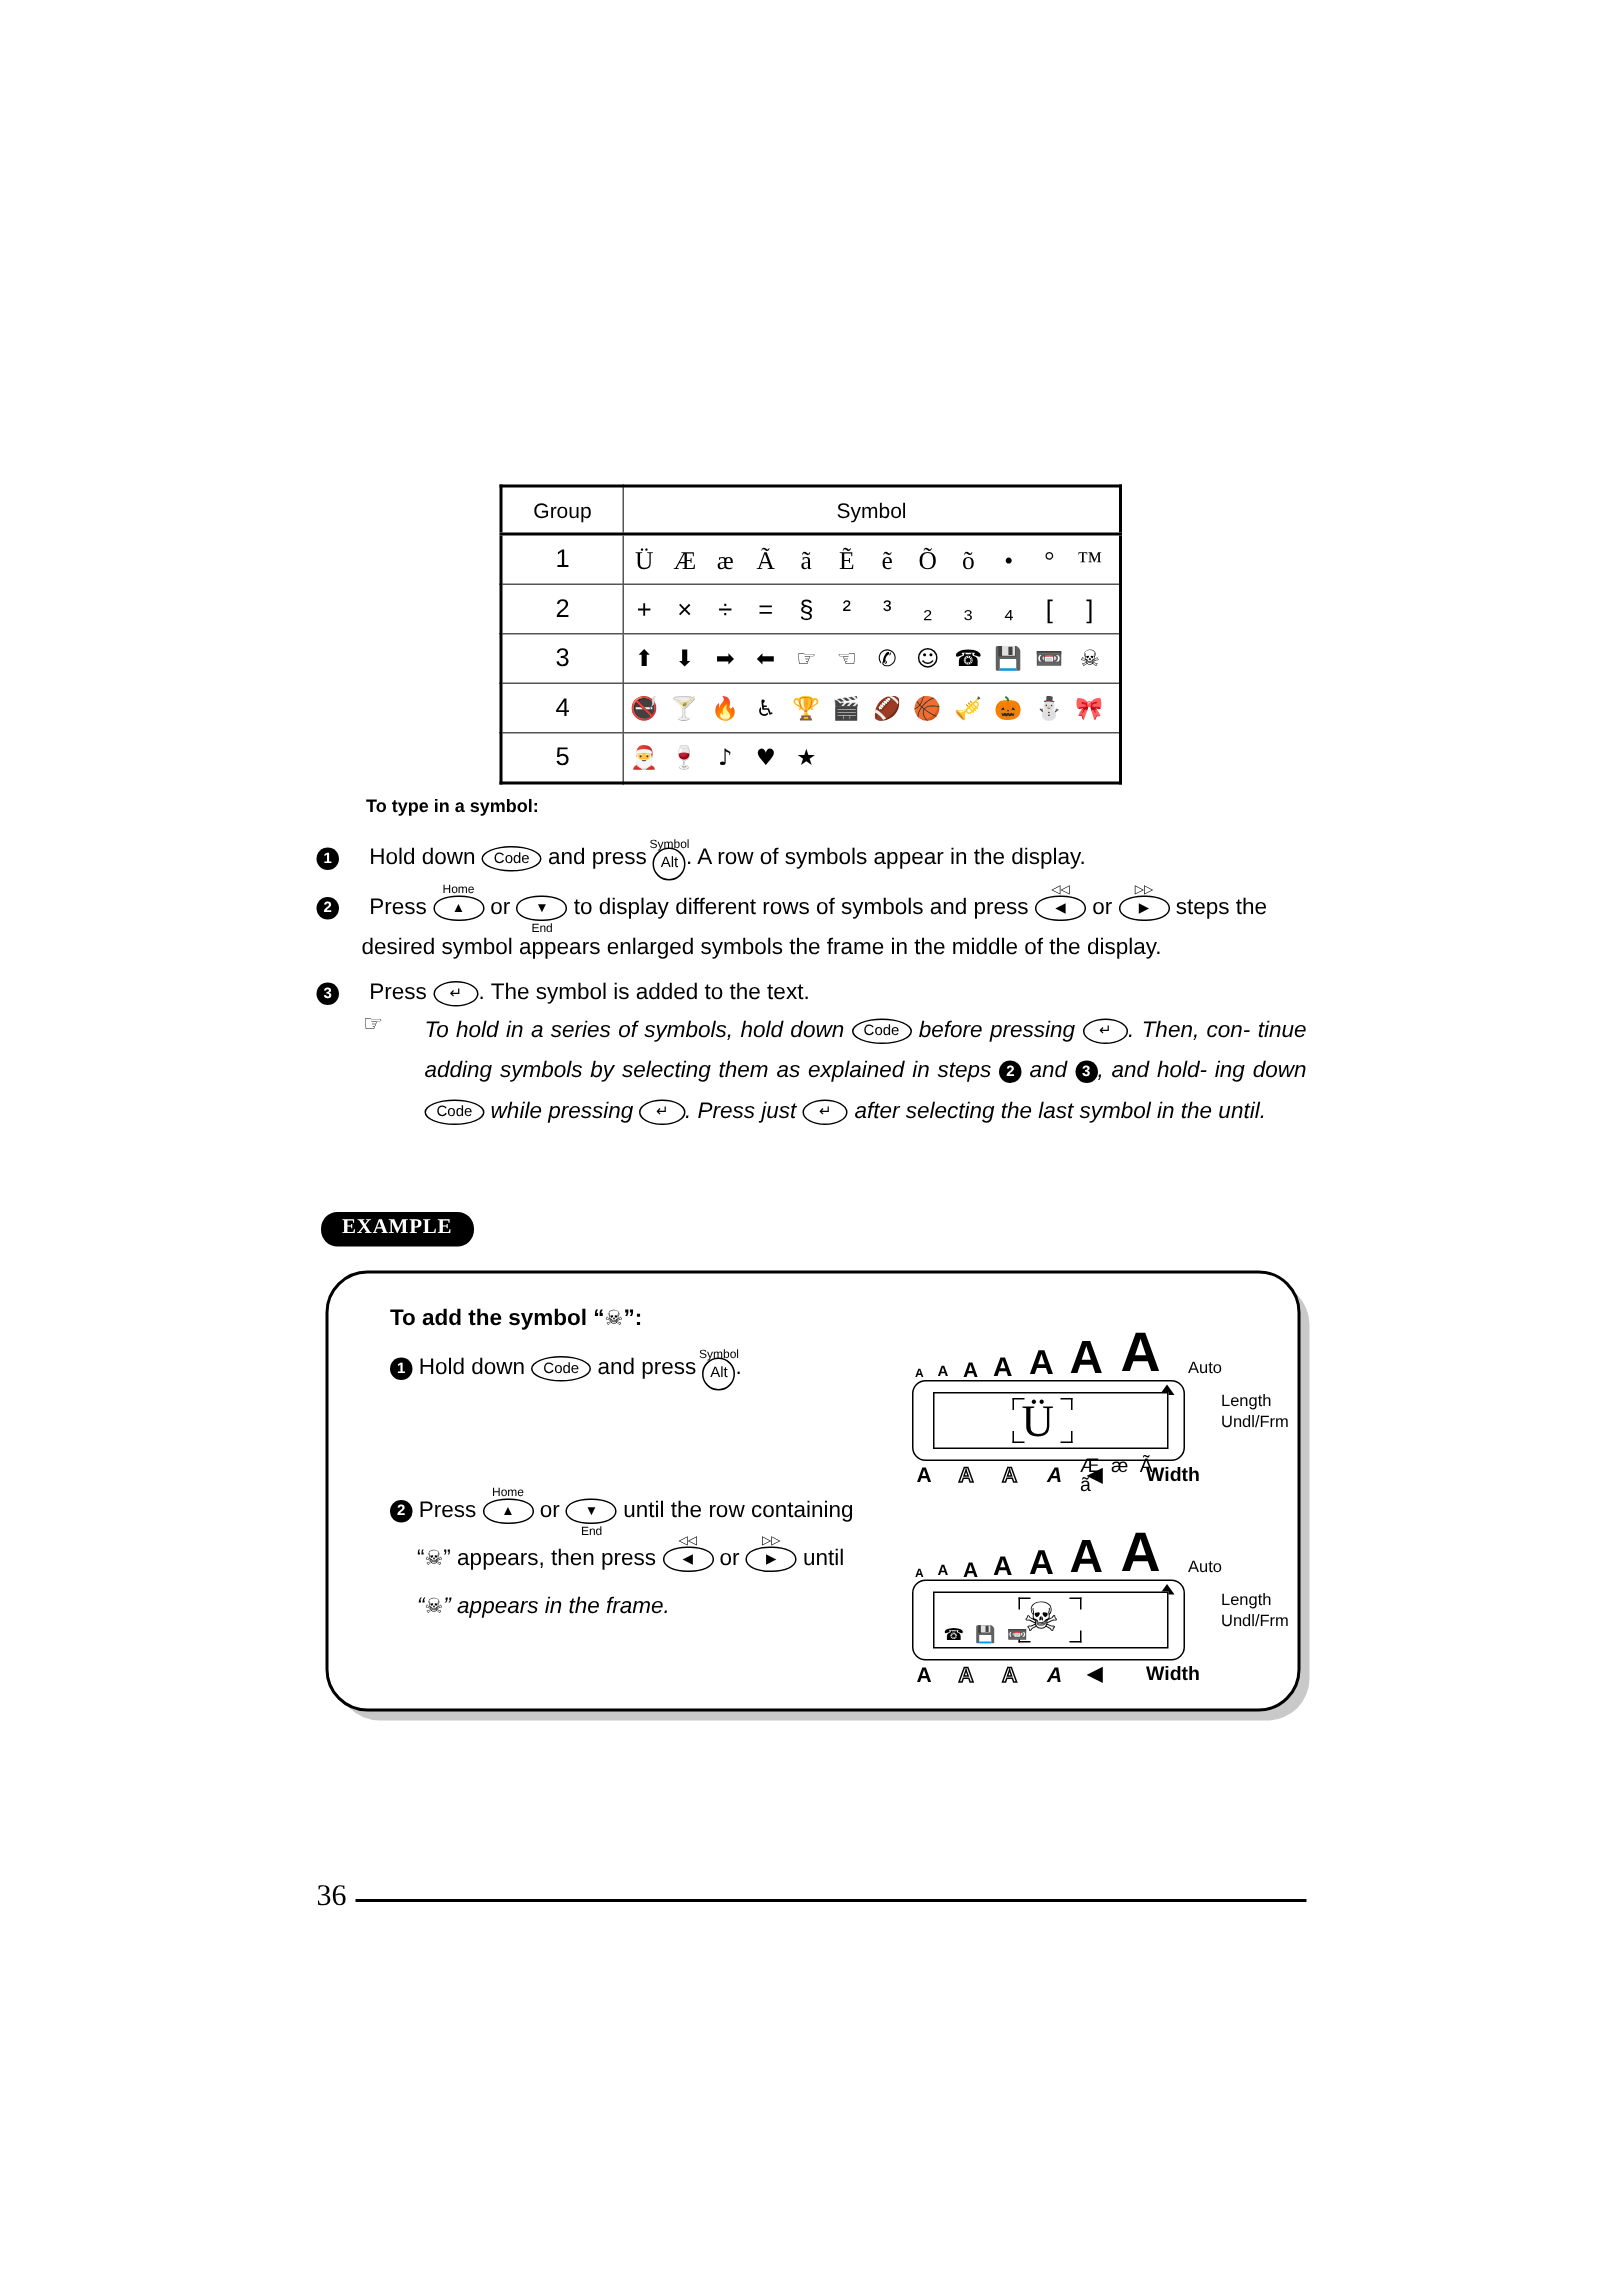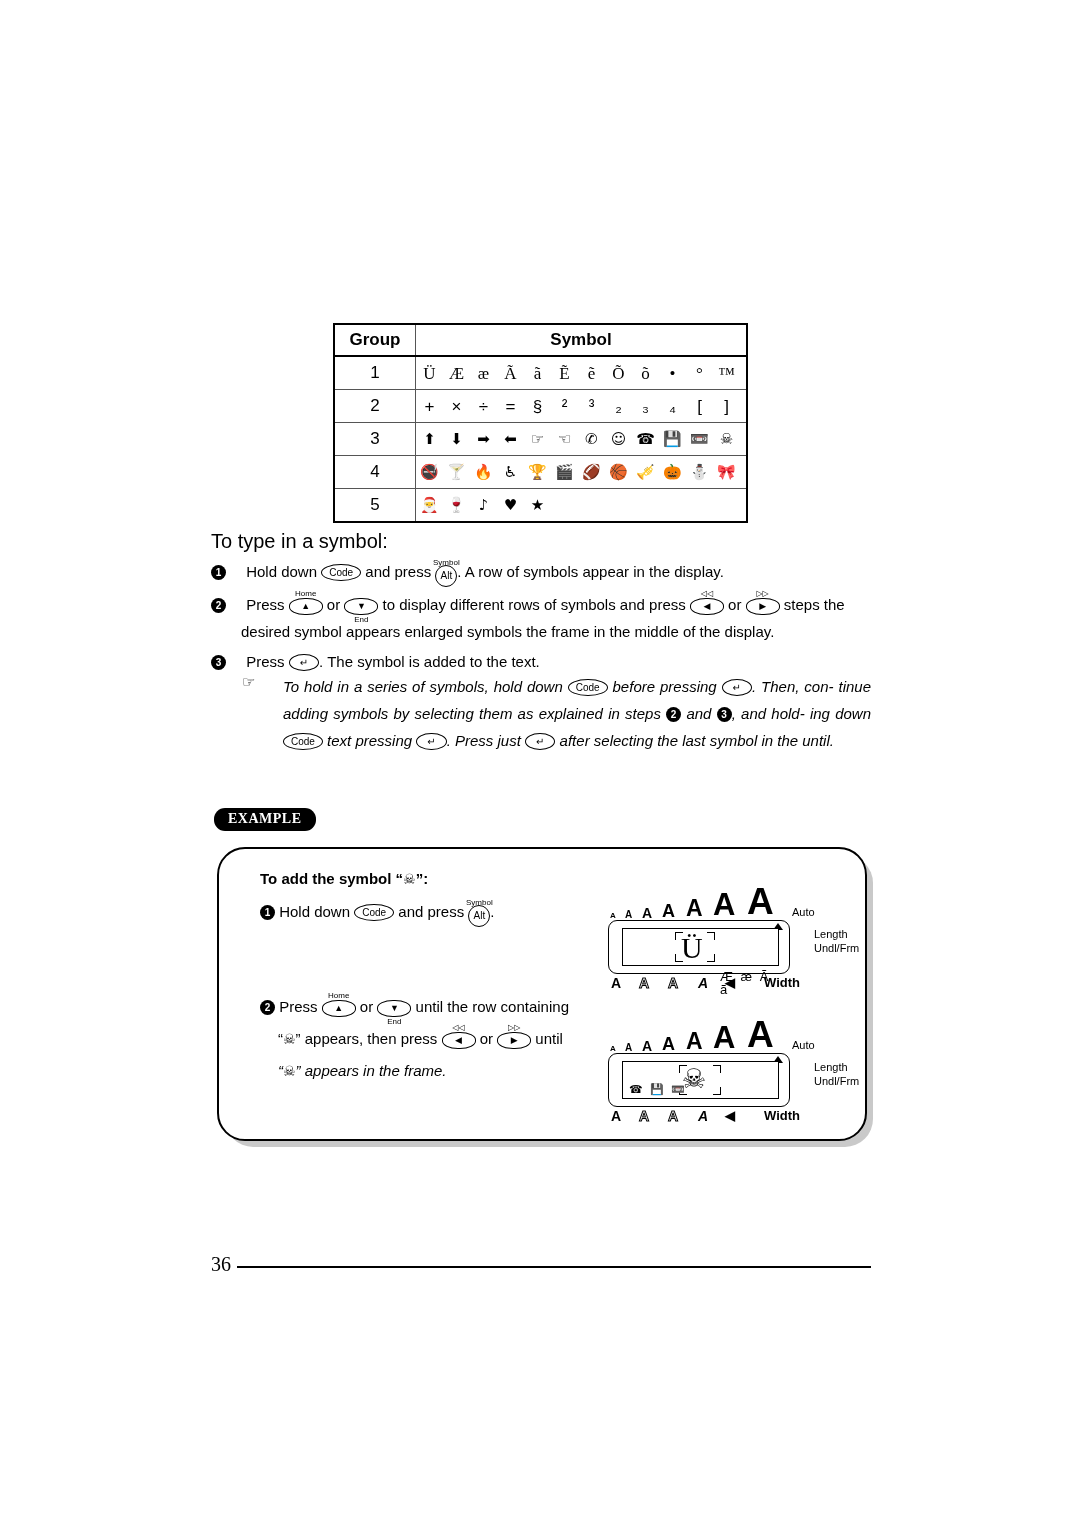--- a/index.html
+++ b/index.html
@@ -26,22 +26,22 @@
     border-collapse: collapse;
     background: #fff;
   }
   #symbol-table td, #symbol-table th {
     border: 1px solid #555;
     padding: 0;
     vertical-align: middle;
   }
   #symbol-table thead th {
     border-bottom: 2px solid #000;
-    font-weight: bold;
-    font-size: 17px;
+    font-weight: normal;
+    font-size: 14px;
     height: 30px;
     font-family: "Liberation Sans", sans-serif;
   }
   .col-group { width: 80px; text-align: center; }
   .col-symbol { text-align: center; }
   .grp-cell {
     text-align: center;
     font-size: 17px;
     font-family: "Liberation Sans", sans-serif;
     height: 32px;
@@ -66,23 +66,24 @@
     font-family: "DejaVu Sans", sans-serif;
     font-size: 15px;
   }
   .symrow.math span.s { font-family: "Liberation Sans", sans-serif; }
   .tiny { font-size: 9px; }
   .tm  { font-size: 9px; font-variant: small-caps; }
 
   
   .section-title {
     position: absolute;
-    font-weight: normal;
-    font-size: 20px;
-    font-family: "Liberation Sans", sans-serif;
+    font-weight: bold;
+    font-size: 12px;
+    font-family: "Liberation Sans", sans-serif;
+    margin-left: 33px;
   }
   .para {
     position: absolute;
     font-size: 15px;
     line-height: 27px;
     font-family: "Liberation Sans", sans-serif;
   }
   .bullet-num {
     display: inline-block;
     width: 15px; height: 15px;
@@ -432,21 +433,21 @@
   <span>To hold in a series of symbols, hold down</span>
   <span class="key" style="font-style:normal">Code</span>
   <span>before pressing</span>
   <span class="key" style="padding:0 10px;font-style:normal">↵</span><span>. Then, con-</span>
   <span>tinue adding symbols by selecting them as explained in steps</span>
   <span class="bullet-num" style="font-style:normal">2</span>
   <span>and</span>
   <span class="bullet-num" style="font-style:normal">3</span><span>, and hold-</span>
   <span>ing down</span>
   <span class="key" style="font-style:normal">Code</span>
-  <span>text pressing</span>
+  <span>while pressing</span>
   <span class="key" style="padding:0 10px;font-style:normal">↵</span><span>. Press just</span>
   <span class="key" style="padding:0 10px;font-style:normal">↵</span>
   <span>after selecting the last</span>
   <span>symbol in the until.</span>
 </div>
 
 <div id="example-badge">EXAMPLE</div>
 <div id="example-box-shadow"></div>
 <div id="example-box"></div>
 

